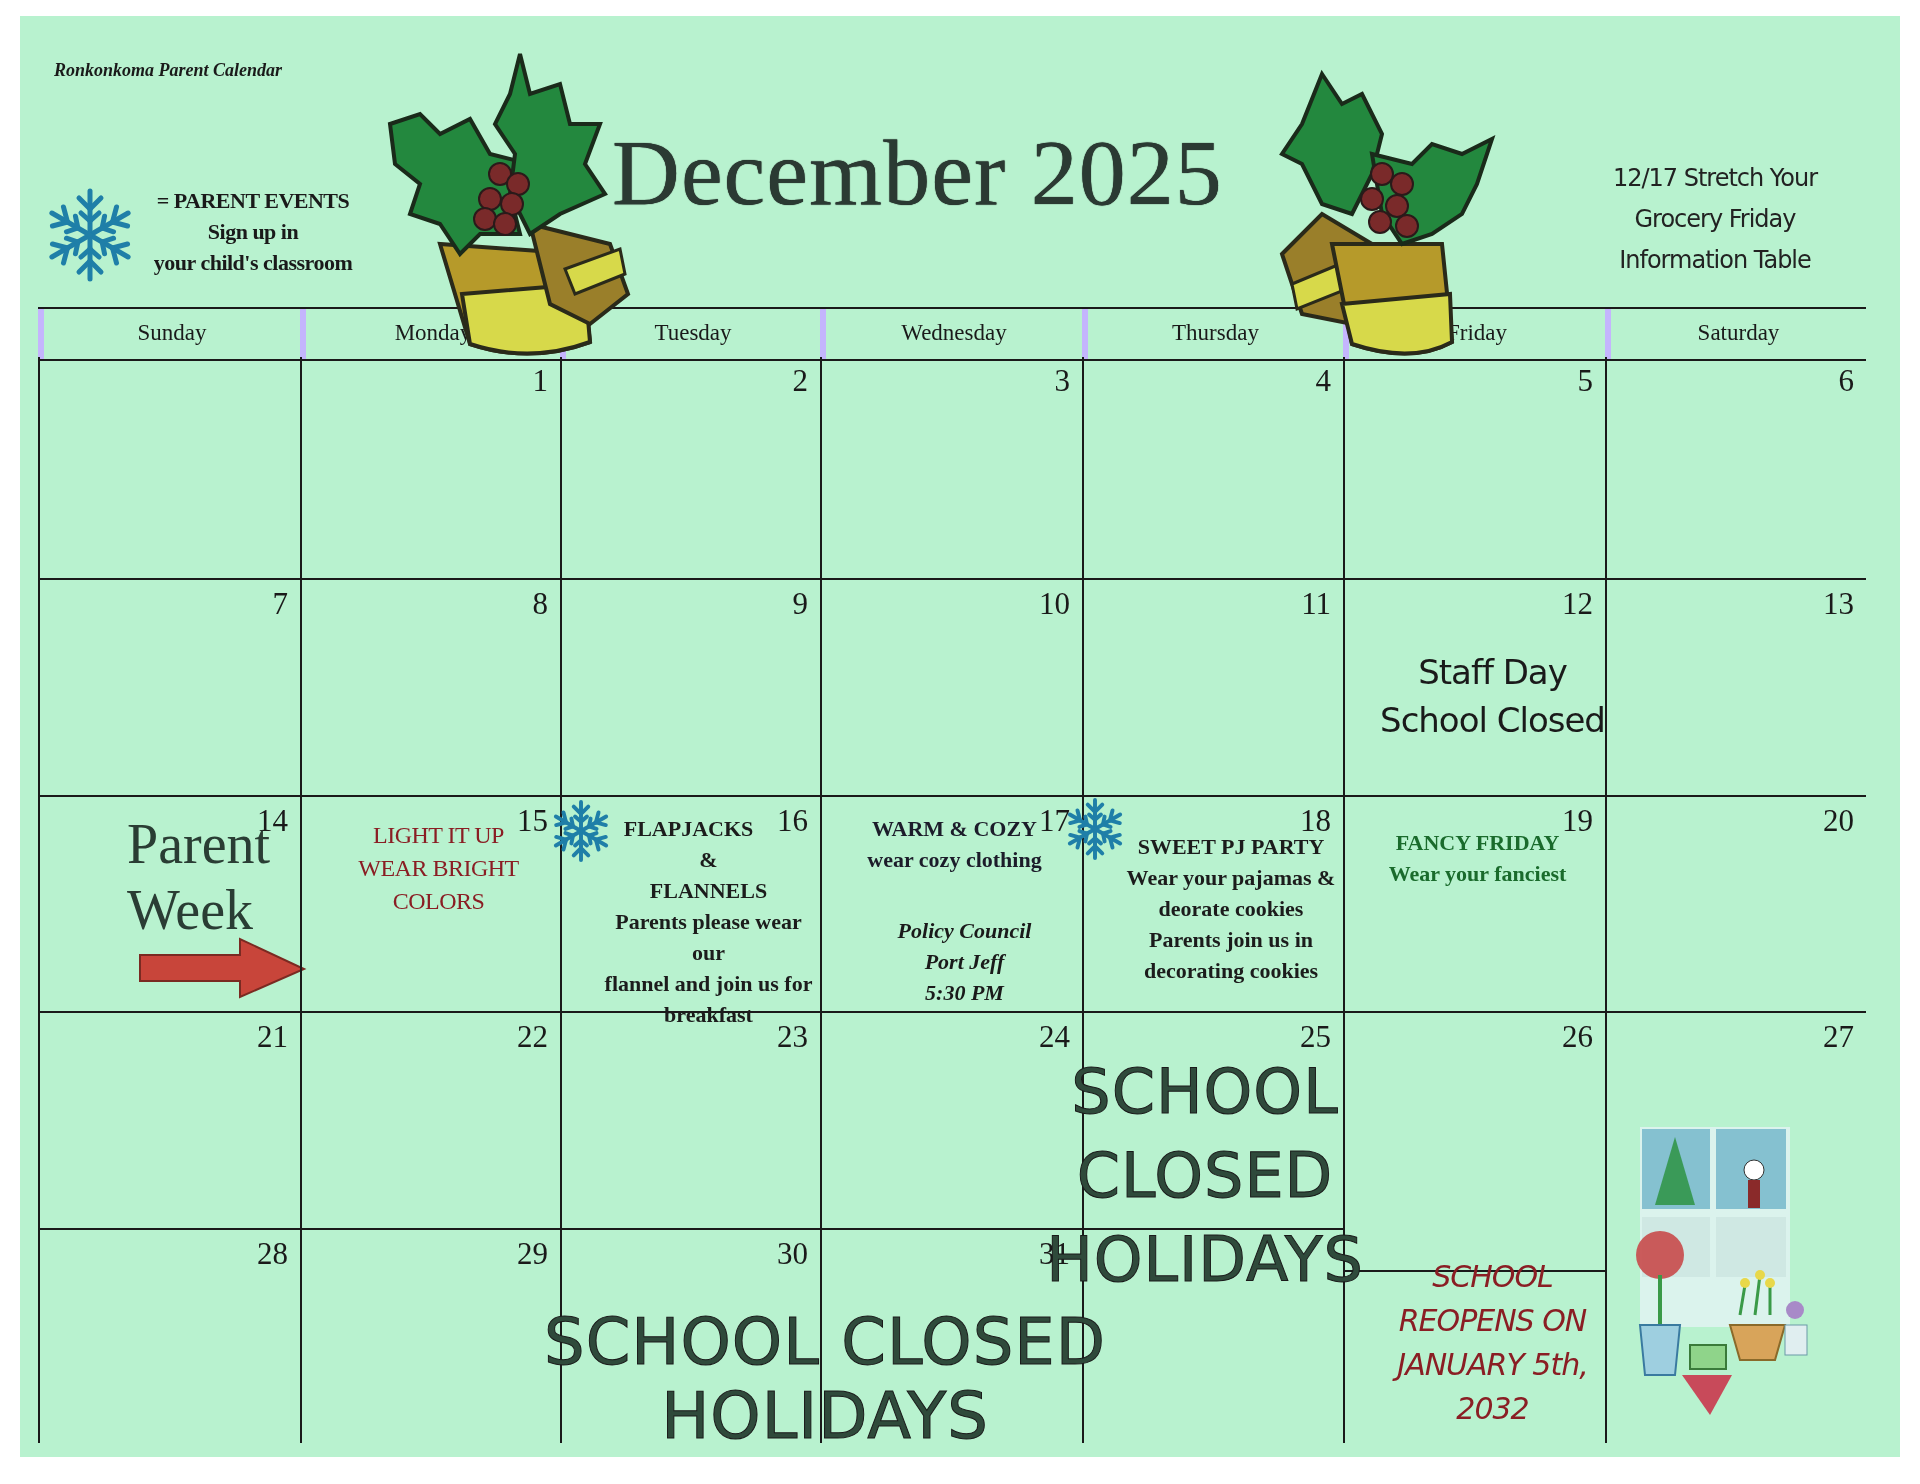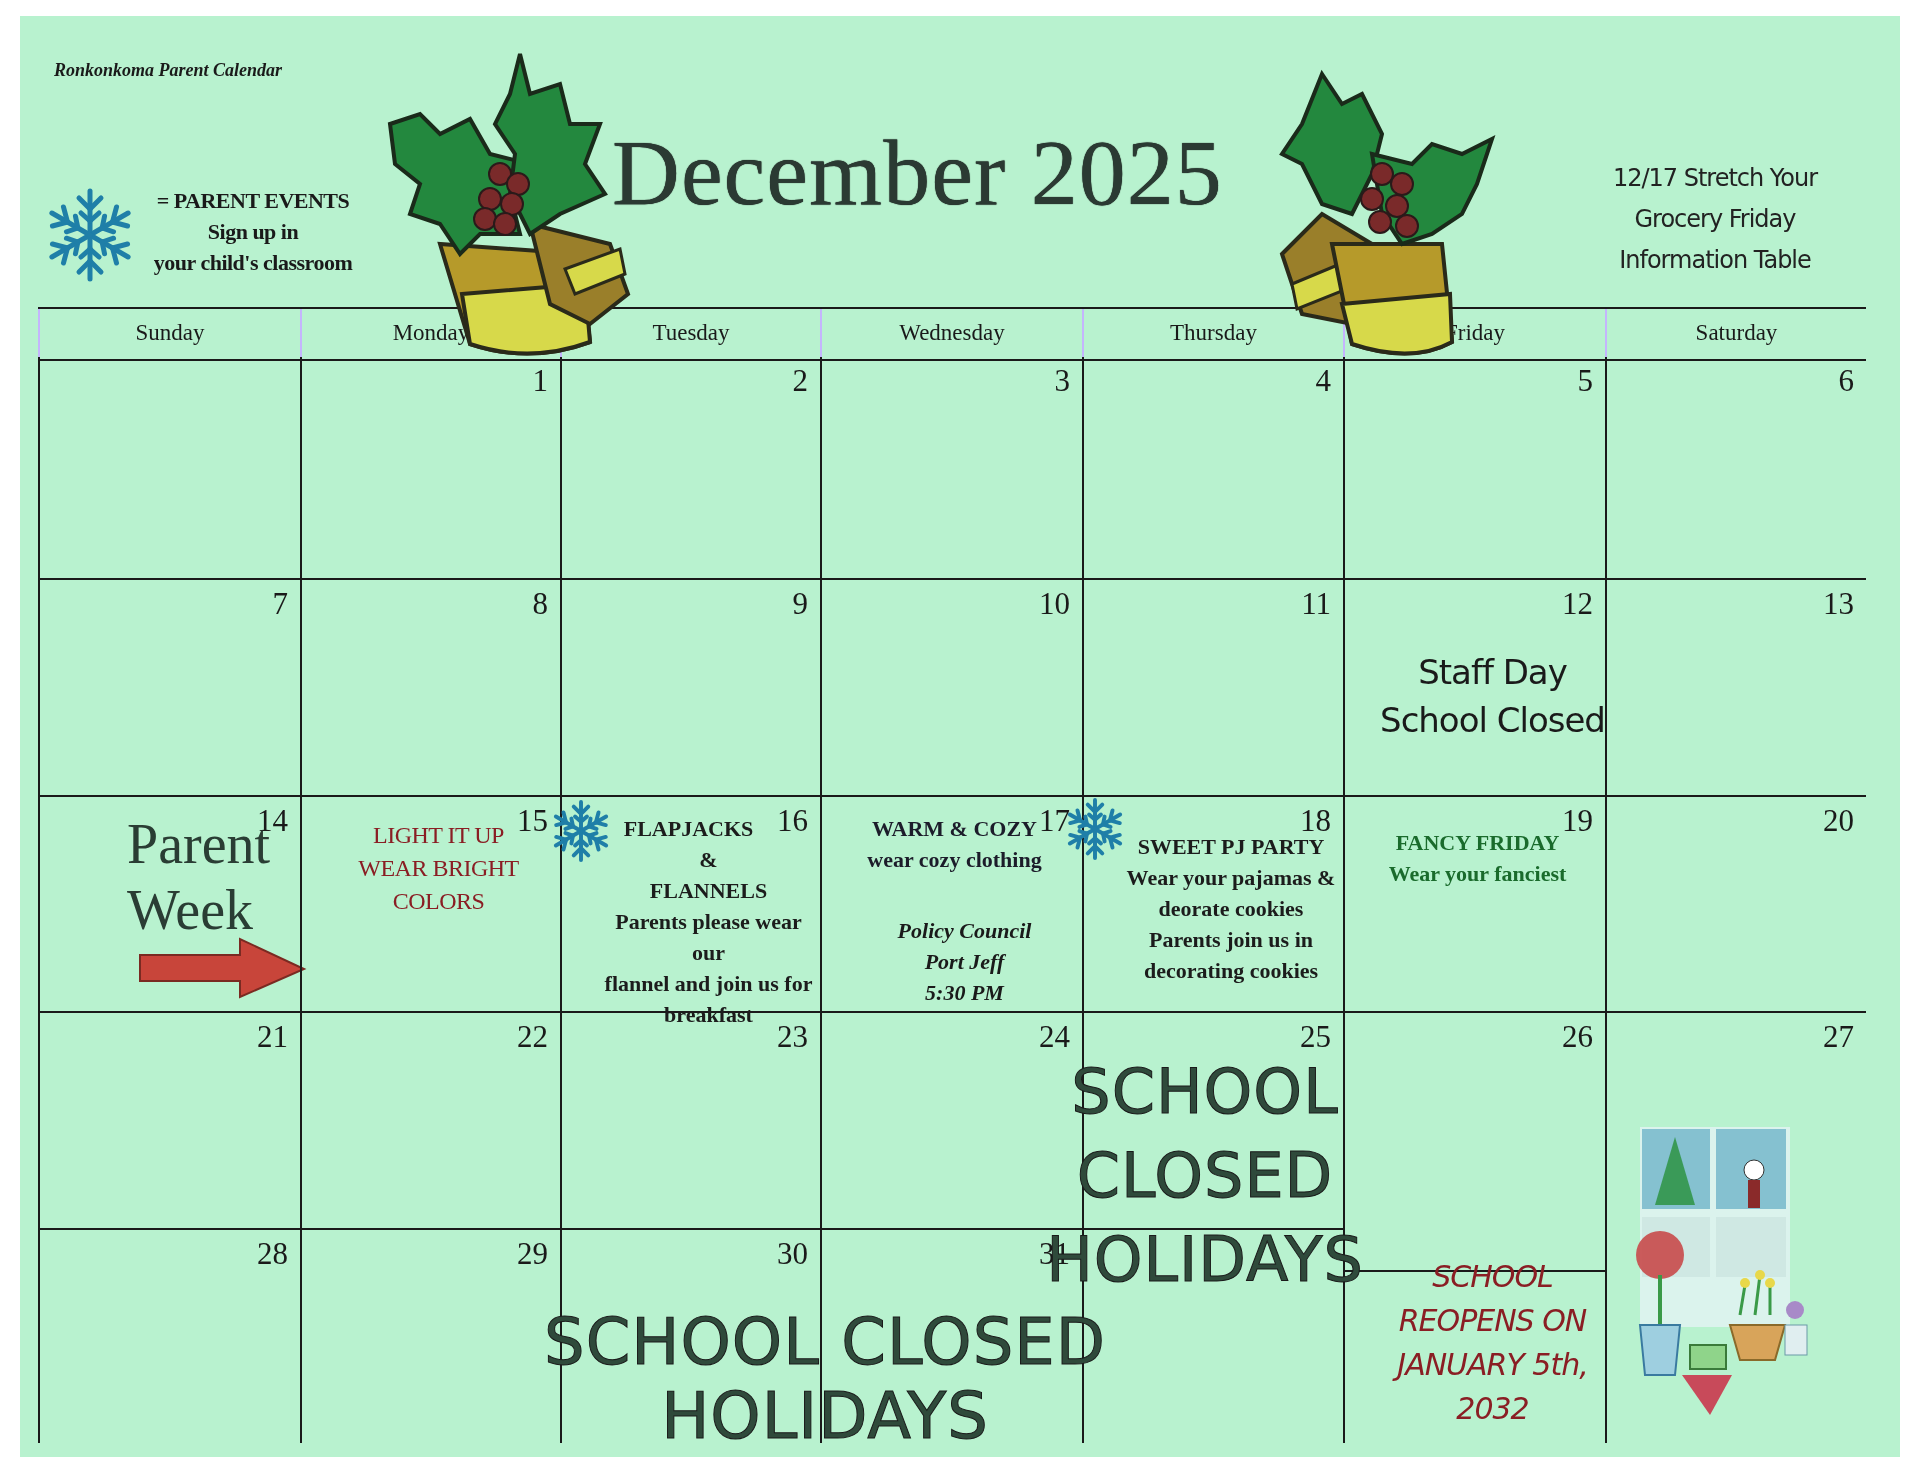--- a/index.html
+++ b/index.html
@@ -6,21 +6,21 @@
   body { width:1920px; height:1484px; background:#ffffff; position:relative; overflow:hidden; font-family:"Liberation Serif", serif; color:#1e2a24; }
   .paper { position:absolute; left:20px; top:16px; width:1880px; height:1441px; background:#b8f2cf; }
   .abs { position:absolute; }
   .org-title { left:54px; top:60px; font-style:italic; font-weight:bold; font-size:18px; color:#1a1a1a; }
   .legend { left:40px; top:185px; width:320px; }
   .legend-text { position:absolute; left:78px; top:0; width:270px; text-align:center; font-weight:bold; font-size:22px; line-height:31px; color:#1a1a1a; letter-spacing:-0.5px; }
   .month-title { left:612px; top:118px; font-size:94px; color:#2b3a33; letter-spacing:1px; text-shadow:0 0 1px #000; }
   .side-note { left:1580px; top:158px; width:270px; text-align:center; font-family:"DejaVu Sans", sans-serif; font-size:24px; line-height:41px; color:#222; letter-spacing:-1px; }
   .grid { left:38px; top:307px; width:1828px; }
   .hdr-row { position:absolute; left:0; top:0; height:50px; width:1828px; border-top:2px solid #1a1a1a; border-bottom:2px solid #1a1a1a; }
-  .hdr-cell { position:absolute; top:0; height:50px; line-height:48px; text-align:center; font-size:23px; border-left:2px solid #c4b5fd; box-sizing:border-box; color:#1a1a1a; }
+  .hdr-cell { position:absolute; top:0; height:50px; line-height:48px; text-align:center; font-size:23px; border-left:6px solid #c4b5fd; box-sizing:border-box; color:#1a1a1a; }
   .cell { position:absolute; box-sizing:border-box; border-left:2px solid #1a1a1a; border-bottom:2px solid #1a1a1a; }
   .daynum { position:absolute; right:12px; top:6px; font-size:31px; color:#1a1a1a; }
   .evt { position:absolute; left:0; right:0; text-align:center;padding-left:35px; }
   .bold-serif { font-weight:bold; font-size:22px; line-height:31px; color:#1c1c2a; }
   .spirit { font-size:56px; line-height:66px; color:#2a3d34; text-align:left; left:52px; }
   .red-caps { font-size:24px; line-height:33px; color:#8a1e24; letter-spacing:-0.5px; }
   .green-bold { font-weight:bold; font-size:22px; line-height:31px; color:#1a6b2c; }
   .italic-bold { font-style:italic; font-weight:bold; font-size:22px; line-height:31px; color:#1a1a1a; }
   .sans-big { font-family:"DejaVu Sans", sans-serif; font-size:34px; line-height:48px; color:#1a1a1a; letter-spacing:-1px; }
   .closed-banner { font-family:"DejaVu Sans", sans-serif; color:#2b3a33; font-size:62px; letter-spacing:1px; -webkit-text-stroke:1px #1a1a1a; color:transparent; text-shadow:0 0 0 #2f4a3b; }

